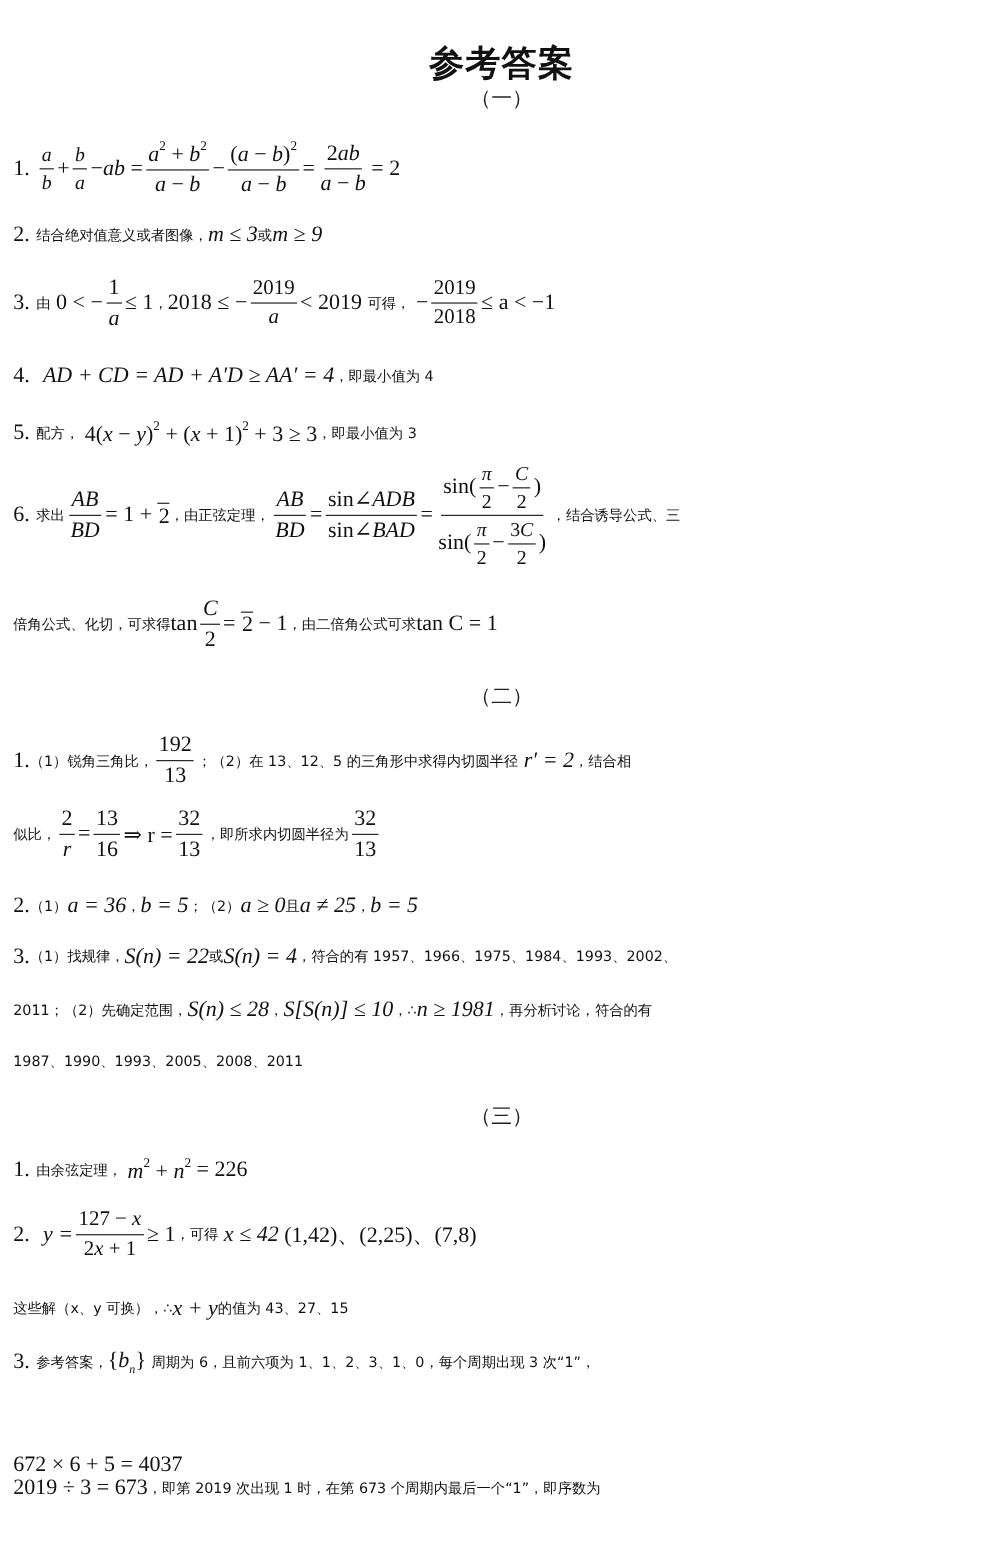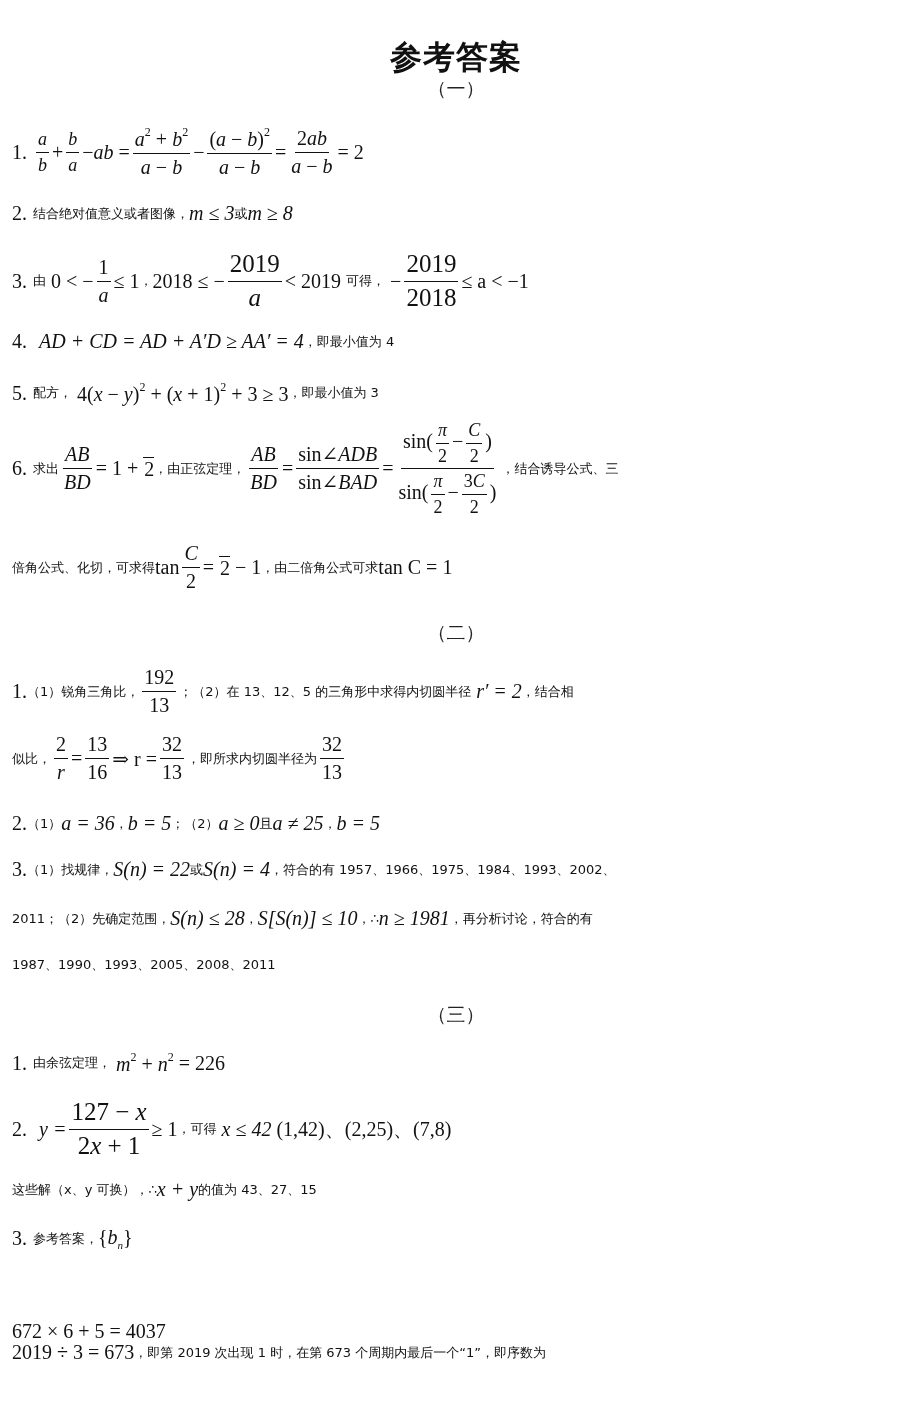--- a/index.html
+++ b/index.html
@@ -19,21 +19,21 @@
   }
   .line { left: 12px; font-size: 20px; display: flex; align-items: center; }
   .line .cn { font-family: "DejaVu Sans", "Liberation Sans", sans-serif; font-size: 13px; }
   i, .v { font-style: italic; }
   .frac {
     display: inline-flex; flex-direction: column; align-items: center;
     vertical-align: middle; margin: 0 3px; line-height: 1.15;
   }
   .frac .num { padding: 0 2px 2px 2px; border-bottom: 1.3px solid #111; }
   .frac .den { padding: 2px 2px 0 2px; }
-  .frac.big { font-size: 25px; justify-content: flex-end; }
+  .frac.big { font-size: 19px; justify-content: flex-end; }
   .frac.small { font-size: 18px; }
   sup { font-size: 12px; vertical-align: 10px; }
   sub { font-size: 11px; }
   .sqrt { border-top: 1.3px solid #111; padding-left: 1px; }
   .gap { display: inline-block; width: 6px; }
 </style>
 </head>
 <body>
 
 <div class="abs title">参考答案</div>
@@ -63,21 +63,21 @@
       <span class="den"><i>a</i> − <i>b</i></span>
     </span>= 2
 </div>
 
 <div class="abs line" style="top:202px">
   <span>2.</span>
     <span class="gap"></span>
   <span class="cn">结合绝对值意义或者图像，</span>
   <i>m ≤ 3</i>
   <span class="cn"> 或 </span>
-  <i>m ≥ 8</i>
+  <i>m ≥ 9</i>
 </div>
 
 <div class="abs line" style="top:250px">
   <span>3.</span><span class="gap"></span>
   <span class="cn">由</span>&nbsp;
   <span>0 &lt; −</span>
   <span class="frac">
       <span class="num">1</span>
       <span class="den v">a</span>
     </span>≤ 1
@@ -259,20 +259,21 @@
 <div class="abs line" style="top:1178px">
   <span class="cn">这些解（x、y 可换），∴ </span>
   <i>x + y</i>
   <span class="cn"> 的值为 43、27、15</span>
 </div>
 
 <div class="abs line" style="top:1226px">
   <span>3.</span><span class="gap"></span>
   <span class="cn">参考答案，</span>
   <span>{<i>b</i><sub><i>n</i></sub>}</span>&nbsp;
+  <span class="cn">周期为 6，且前六项为 1、1、2、3、1、0，每个周期出现 3 次“1”，</span>
 </div>
 
 <div class="abs line" style="top:1341px">
   <span>2019 ÷ 3 = 673</span>
   <span class="cn">，即第 2019 次出现 1 时，在第 673 个周期内最后一个“1”，即序数为</span>
 </div>
 
 <div class="abs line" style="top:1320px">
   <span>672 × 6 + 5 = 4037</span>
 </div>

